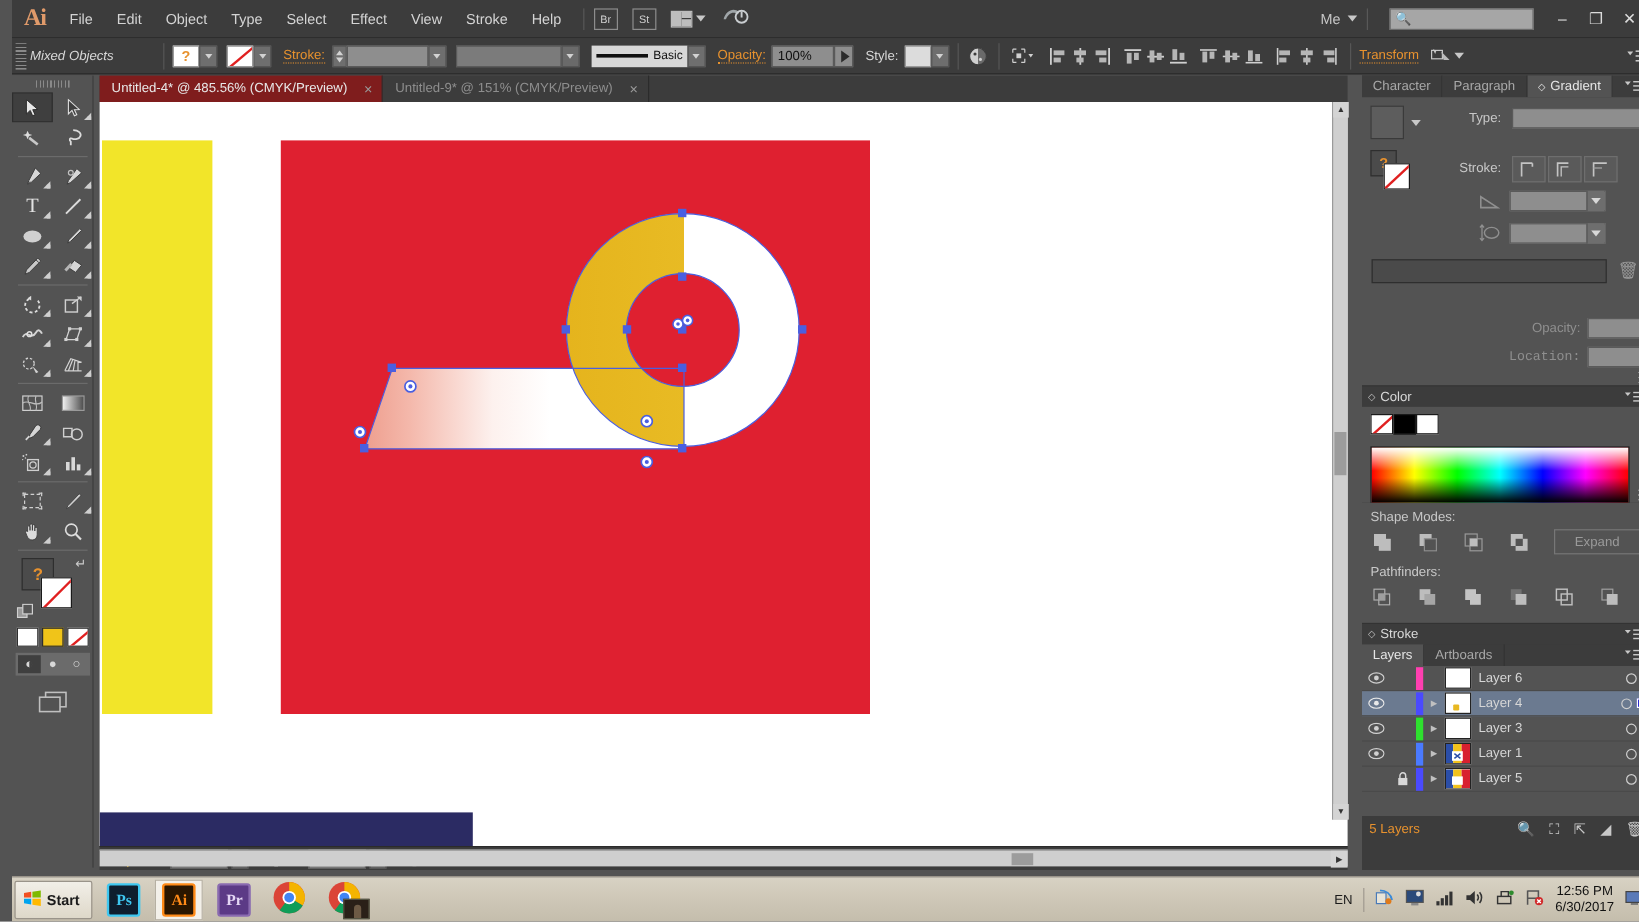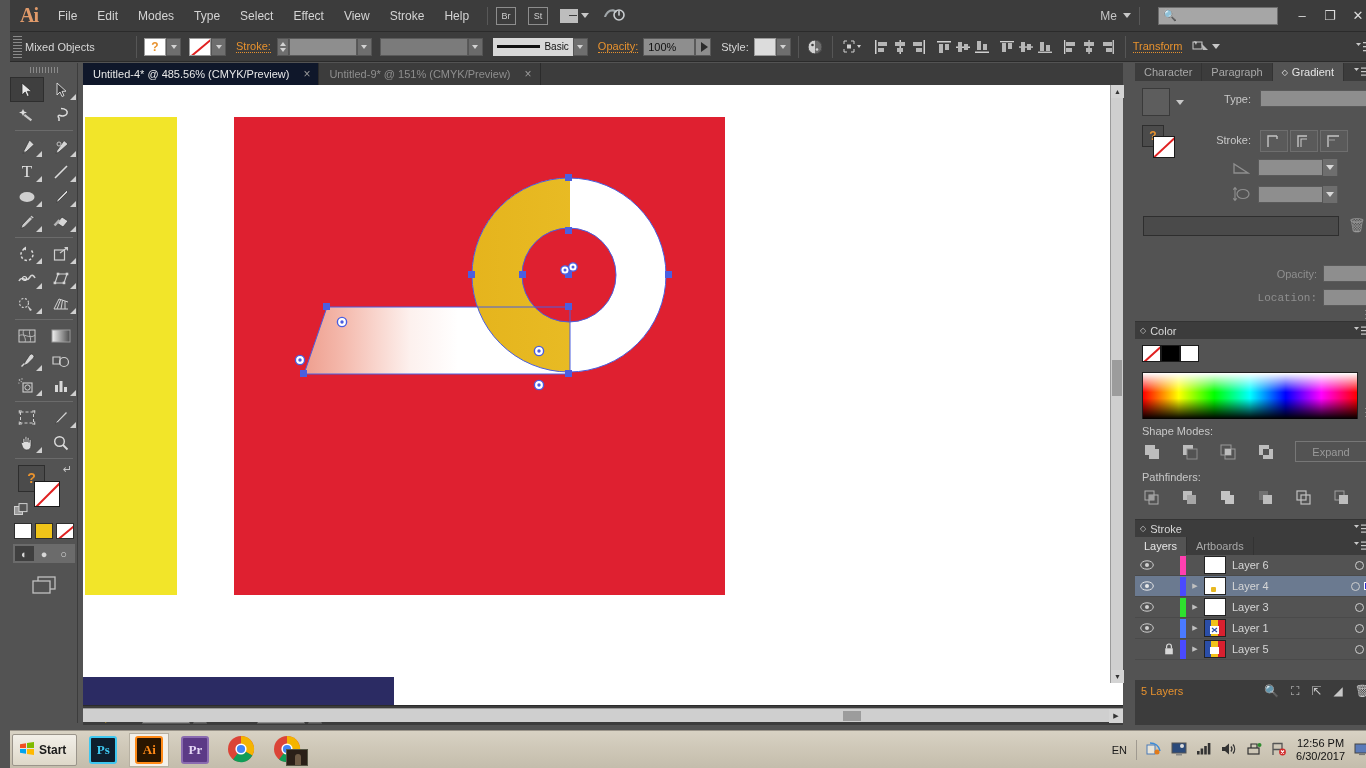--- a/index.html
+++ b/index.html
@@ -83,21 +83,21 @@
 
   
   .tabbar {
     position:absolute; left:73px; top:63px; width:1040px; height:22px;
     background:#3c3c3c; display:flex; align-items:flex-end;
   }
   .doctab {
     height:22px; display:flex; align-items:center; padding:0 8px 0 10px;
     font-size:11px; gap:14px; border-right:1px solid #2b2b2b;
   }
-  .doctab.active { background:#0f172a; color:#e8e8e8; }
+  .doctab.active { background:#7f1d1d; color:#e8e8e8; }
   .doctab.inactive { background:#3c3c3c; color:#8e8e8e; }
   .doctab .x { font-size:12px; color:#9a9a9a; }
 
   
   .toolbar {
     position:absolute; left:0; top:63px; width:68px; height:660px;
     background:#535353; border-right:1px solid #3c3c3c;
   }
   .tb-grip { width:28px;height:6px;margin:4px auto 4px auto;
     background:repeating-linear-gradient(to right,#8a8a8a 0 1px,transparent 1px 3px);}
@@ -228,21 +228,21 @@
 </style>
 </head>
 <body>
 
 <div id="app">
 
   <div class="menubar">
     <div class="ai-logo">Ai</div>
     <div class="menu-item">File</div>
     <div class="menu-item">Edit</div>
-    <div class="menu-item">Modes</div>
+    <div class="menu-item">Object</div>
     <div class="menu-item">Type</div>
     <div class="menu-item">Select</div>
     <div class="menu-item">Effect</div>
     <div class="menu-item">View</div>
     <div class="menu-item">Stroke</div>
     <div class="menu-item">Help</div>
     <div class="mb-sep"></div>
     <div class="appbtn">Br</div>
     <div class="appbtn">St</div>
     <div class="wsbtn">
@@ -269,21 +269,21 @@
     <div class="searchbox">
       <span class="mg">🔍</span>
     </div>
     <div class="winbtn">–</div>
     <div class="winbtn">❐</div>
     <div class="winbtn" style="margin-right:4px;">✕</div>
   </div>
 
   <div class="controlbar">
     <div class="grip"></div>
-    <div class="cb-lbl" style="width:104px;">Mixed Objects</div>
+    <div class="cb-lbl" style="width:104px;font-style:italic;">Mixed Objects</div>
     <div class="cb-sep"></div>
 
     <div class="sw-box" style="color:#e8922e;font-weight:bold;font-size:12px;background:#fff;">
         <span>?</span>
       </div>
     <div class="mini-caret"></div>
     <div style="width:8px"></div>
     <div class="sw-box" style="position:relative;overflow:hidden;">
       <span style="position:absolute;left:-4px;top:8px;width:30px;height:2px;background:#e02020;transform:rotate(-40deg);"></span>
     </div>

